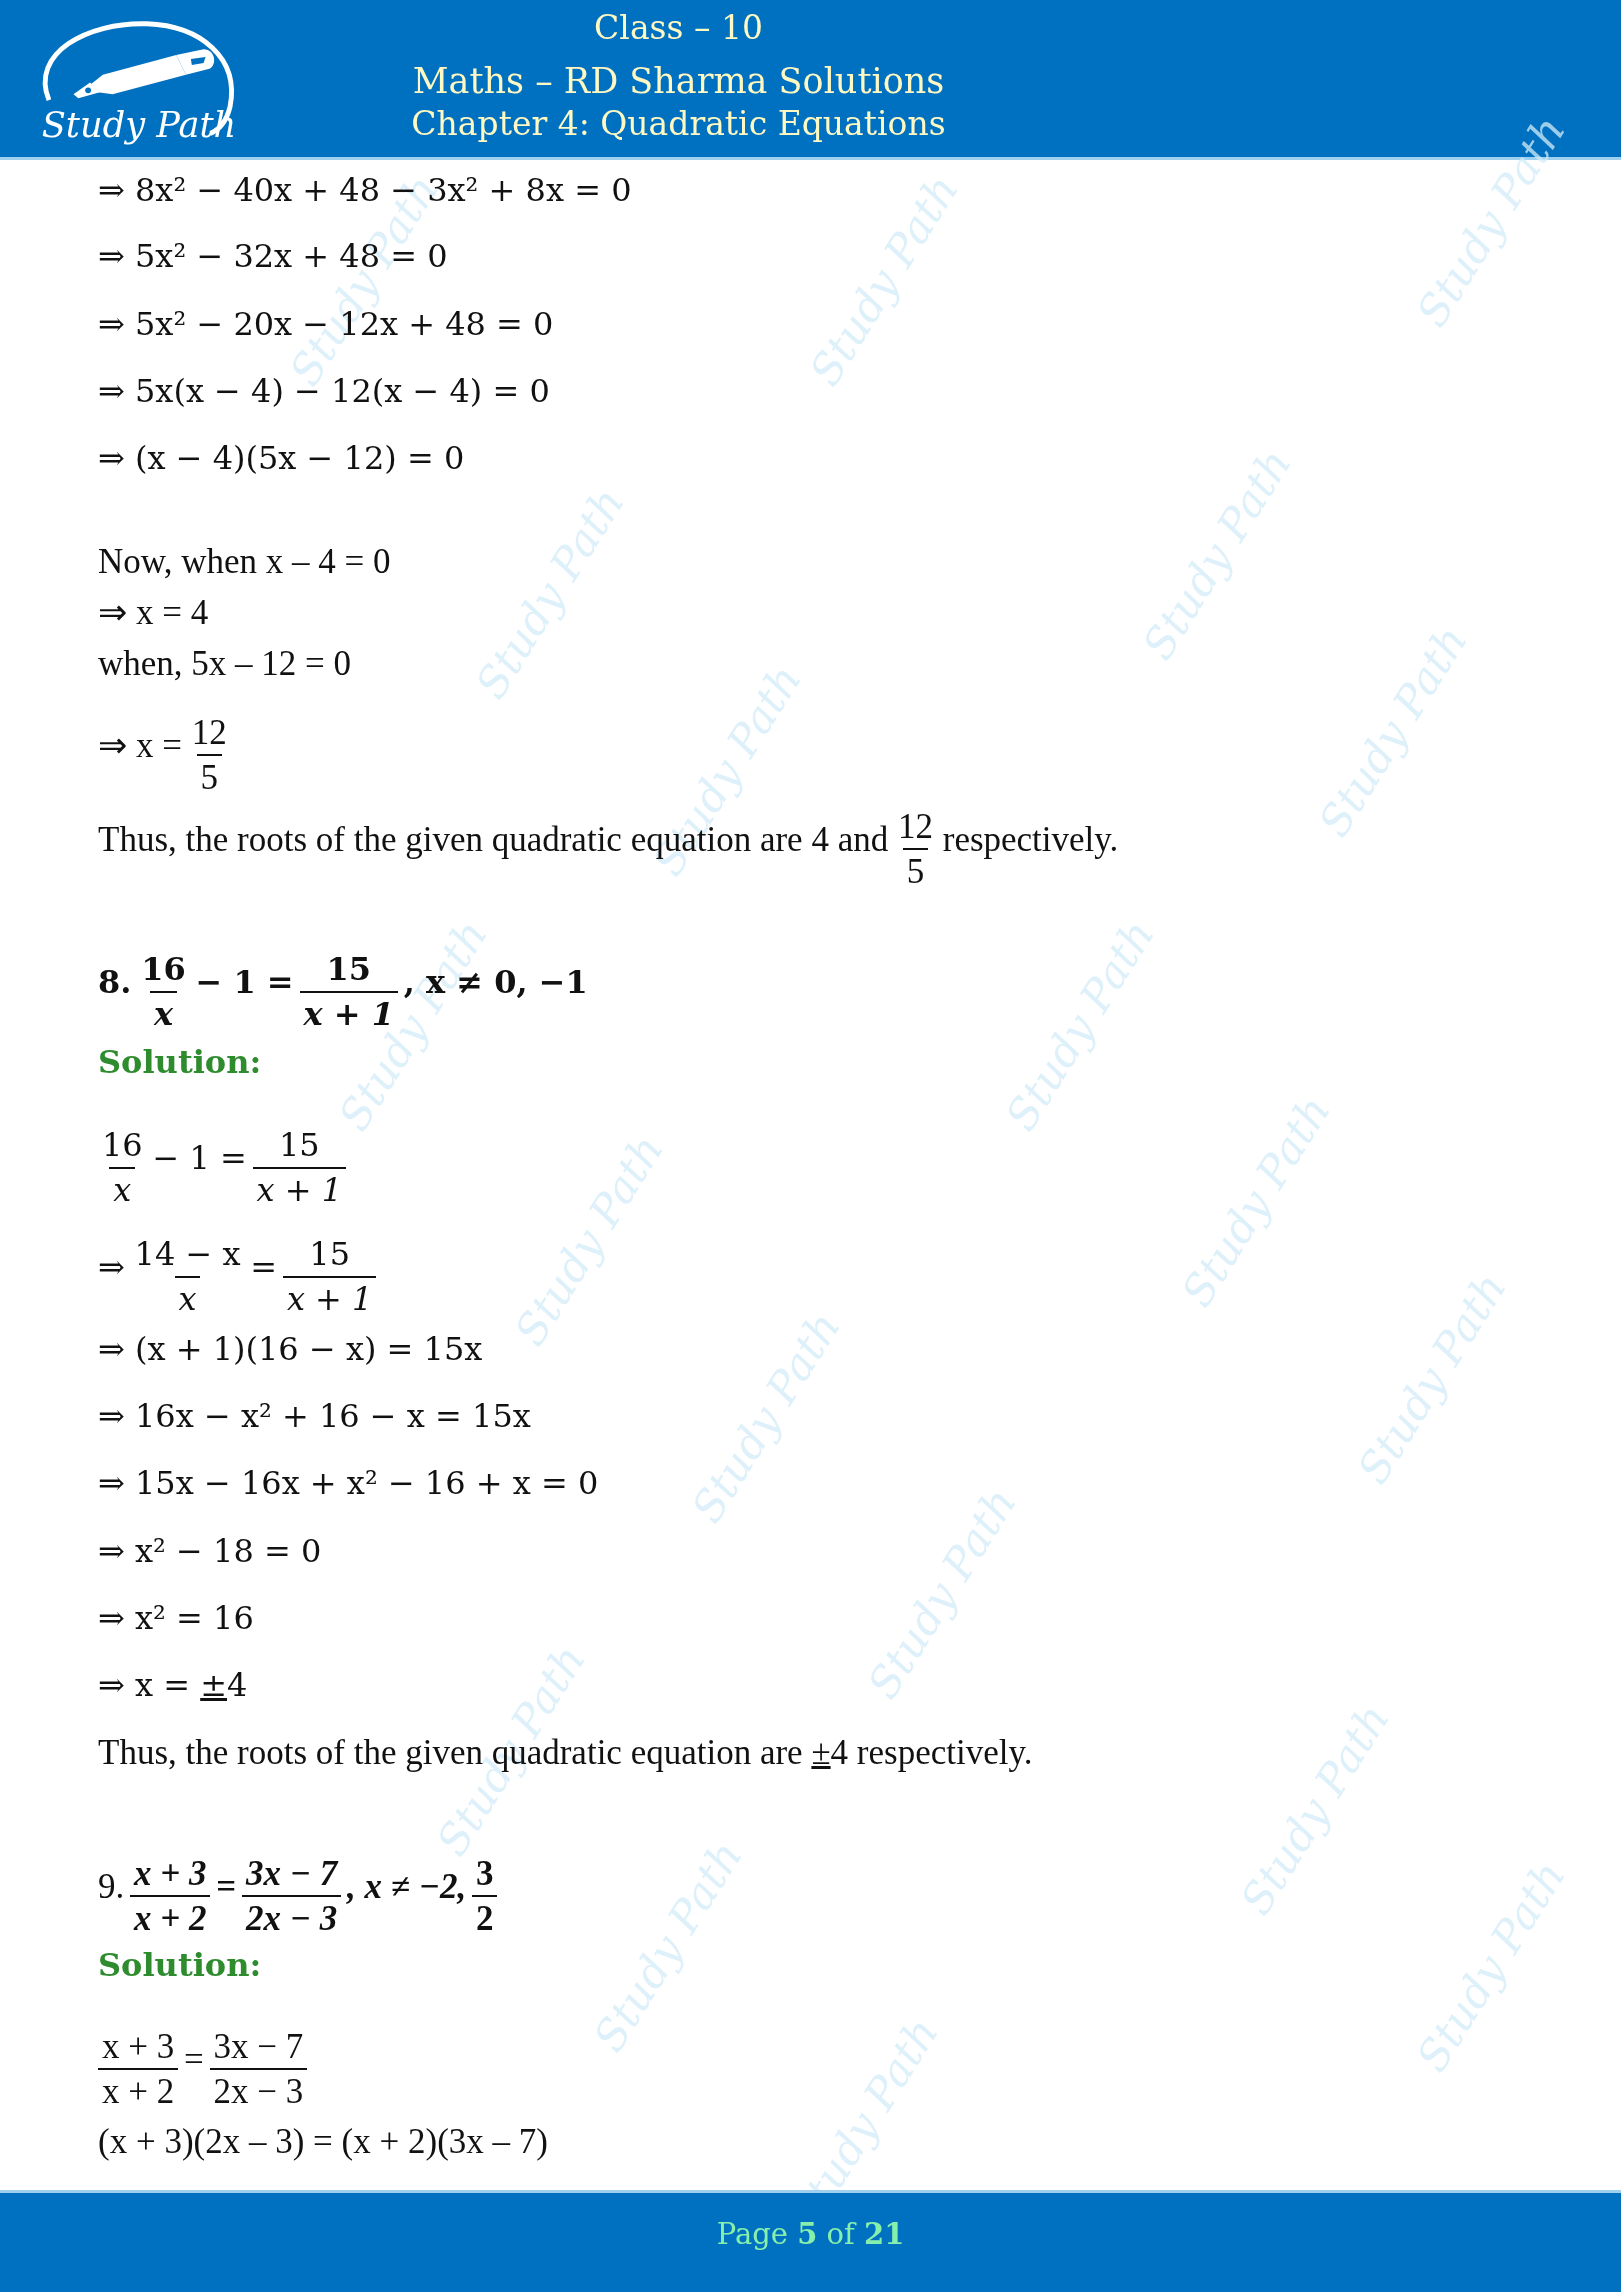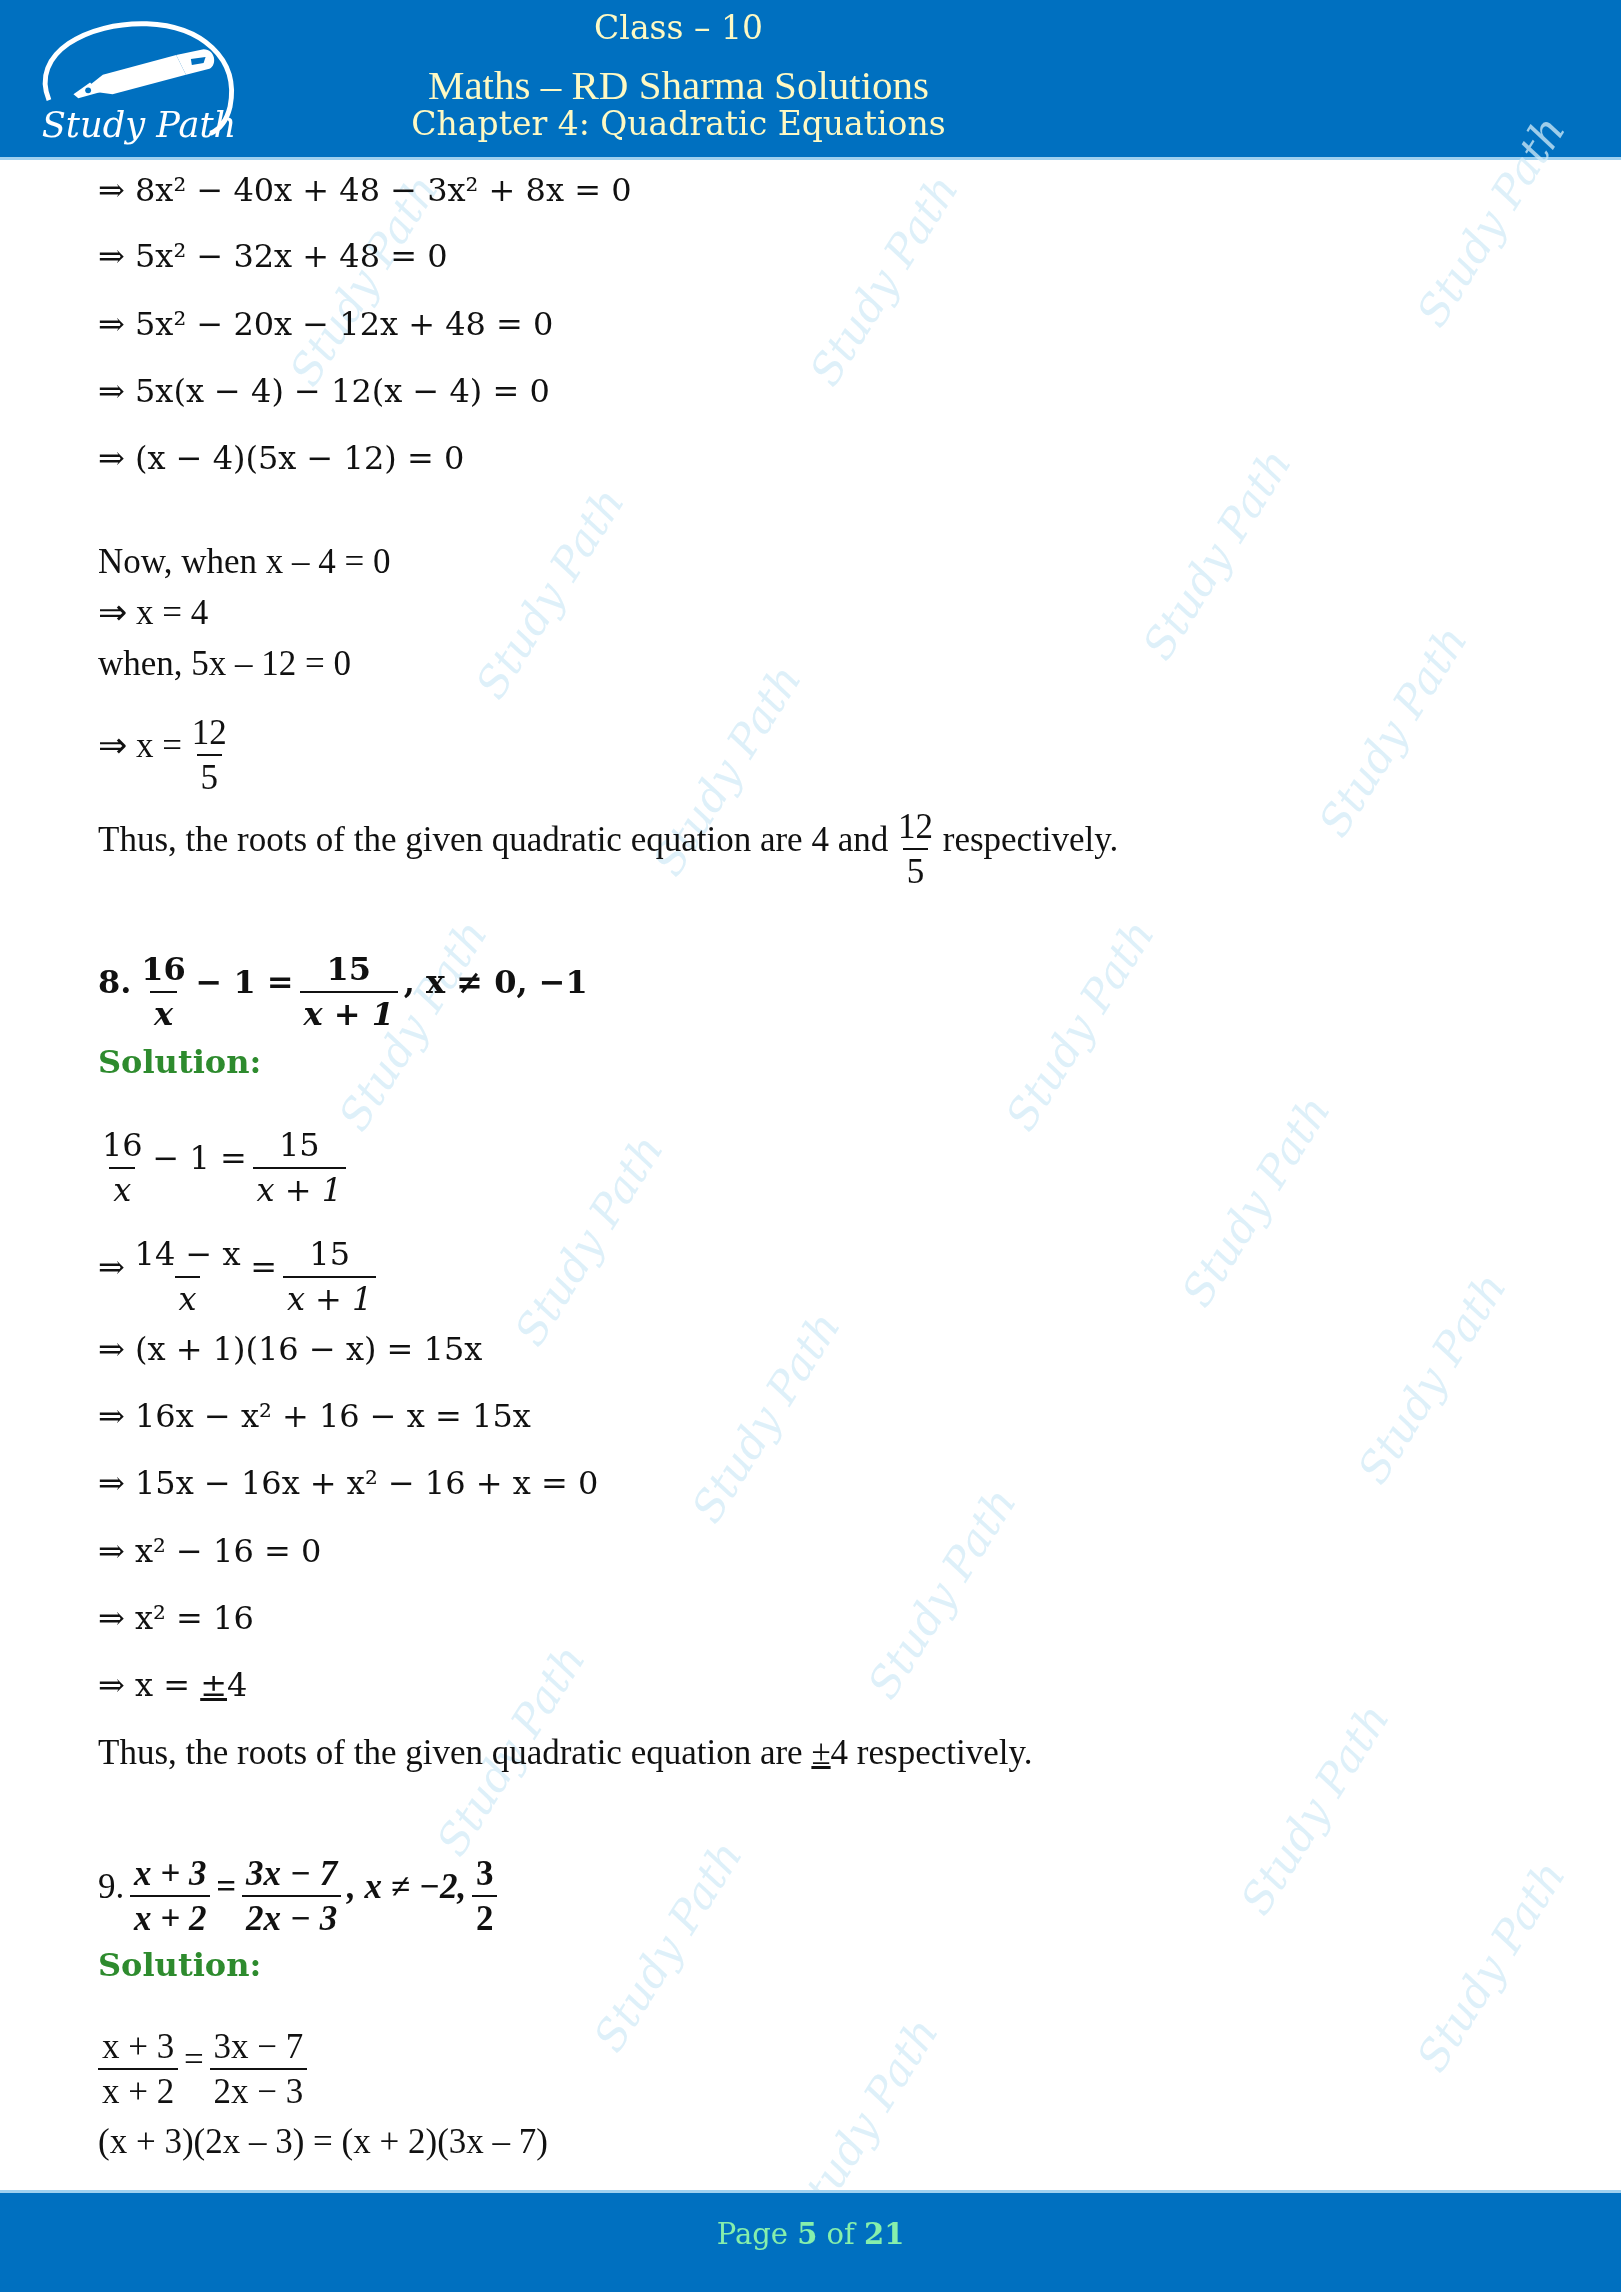--- a/index.html
+++ b/index.html
@@ -2,21 +2,21 @@
 <html><head>
 <meta charset="utf-8">
 <style>
   html, body { margin:0; padding:0; }
   body { width:1621px; height:2293px; position:relative; background:#ffffff; overflow:hidden;
          font-family:"Liberation Serif", "DejaVu Serif", serif; color:#111; }
   .header { position:absolute; left:0; top:0; width:1621px; height:157px; background:#0070c0; }
   .header .title-block { position:absolute; left:0; width:1357px; text-align:center; color:#fef9c3;
          font-family:"DejaVu Serif", serif; }
   .header .t1 { top:7.8px; font-size:33px; }
-  .header .t2 { top:61px; font-size:41px;font-family:Liberation Serif, serif; }
+  .header .t2 { top:61px; font-size:35px; }
   .header .t3 { top:104px; font-size:33px; }
   .header-rule { position:absolute; left:0; top:157px; width:1621px; height:2.9px; background:#9fd0ef; }
   .logo { position:absolute; left:29px; top:13.7px; width:221px; height:137px; }
   .footer { position:absolute; left:0; top:2193px; width:1621px; height:100px; background:#0070c0; }
   .footer-rule { position:absolute; left:0; top:2190px; width:1621px; height:2.9px; background:#9fd0ef; }
   .footer .page { position:absolute; top:23.5px; width:1621px; text-align:center; color:#86efac;
          font-family:"DejaVu Serif", serif; font-size:29px; }
   .footer .page b { font-weight:bold; }
   .watermark { position:absolute; color:#d3ecf8; font-family:"DejaVu Serif", serif; font-style:italic;
          font-size:43px; transform:rotate(-58deg); transform-origin:center; white-space:nowrap; opacity:0.75; }
@@ -133,21 +133,21 @@
   </span>
   <span>=</span>
   <span class="frac">
     <span class="num">15</span>
     <span class="den it">x + 1</span>
   </span>
 </div>
 <div class="line math" style="top:1330px">⇒ (x + 1)(16 − x) = 15x</div>
 <div class="line math" style="top:1397px">⇒ 16x − x² + 16 − x = 15x</div>
 <div class="line math" style="top:1464px">⇒ 15x − 16x + x² − 16 + x = 0</div>
-<div class="line math" style="top:1532px">⇒ x² − 16 = 0</div>
+<div class="line math" style="top:1532px">⇒ x² − 18 = 0</div>
 <div class="line math" style="top:1599px">⇒ x² = 16</div>
 <div class="line math" style="top:1666px">
   <span>⇒ x = </span>&nbsp;<span class="pm">±</span><span>4</span>
 </div>
 <div class="line txt" style="top:1733px">
   <span>Thus, the roots of the given quadratic equation are </span>&nbsp;<span class="pm">±</span><span>4 respectively.</span>
 </div>
 
 <div class="line txt bold" style="top:1834px">
   <span style="font-weight:normal">9.</span>

